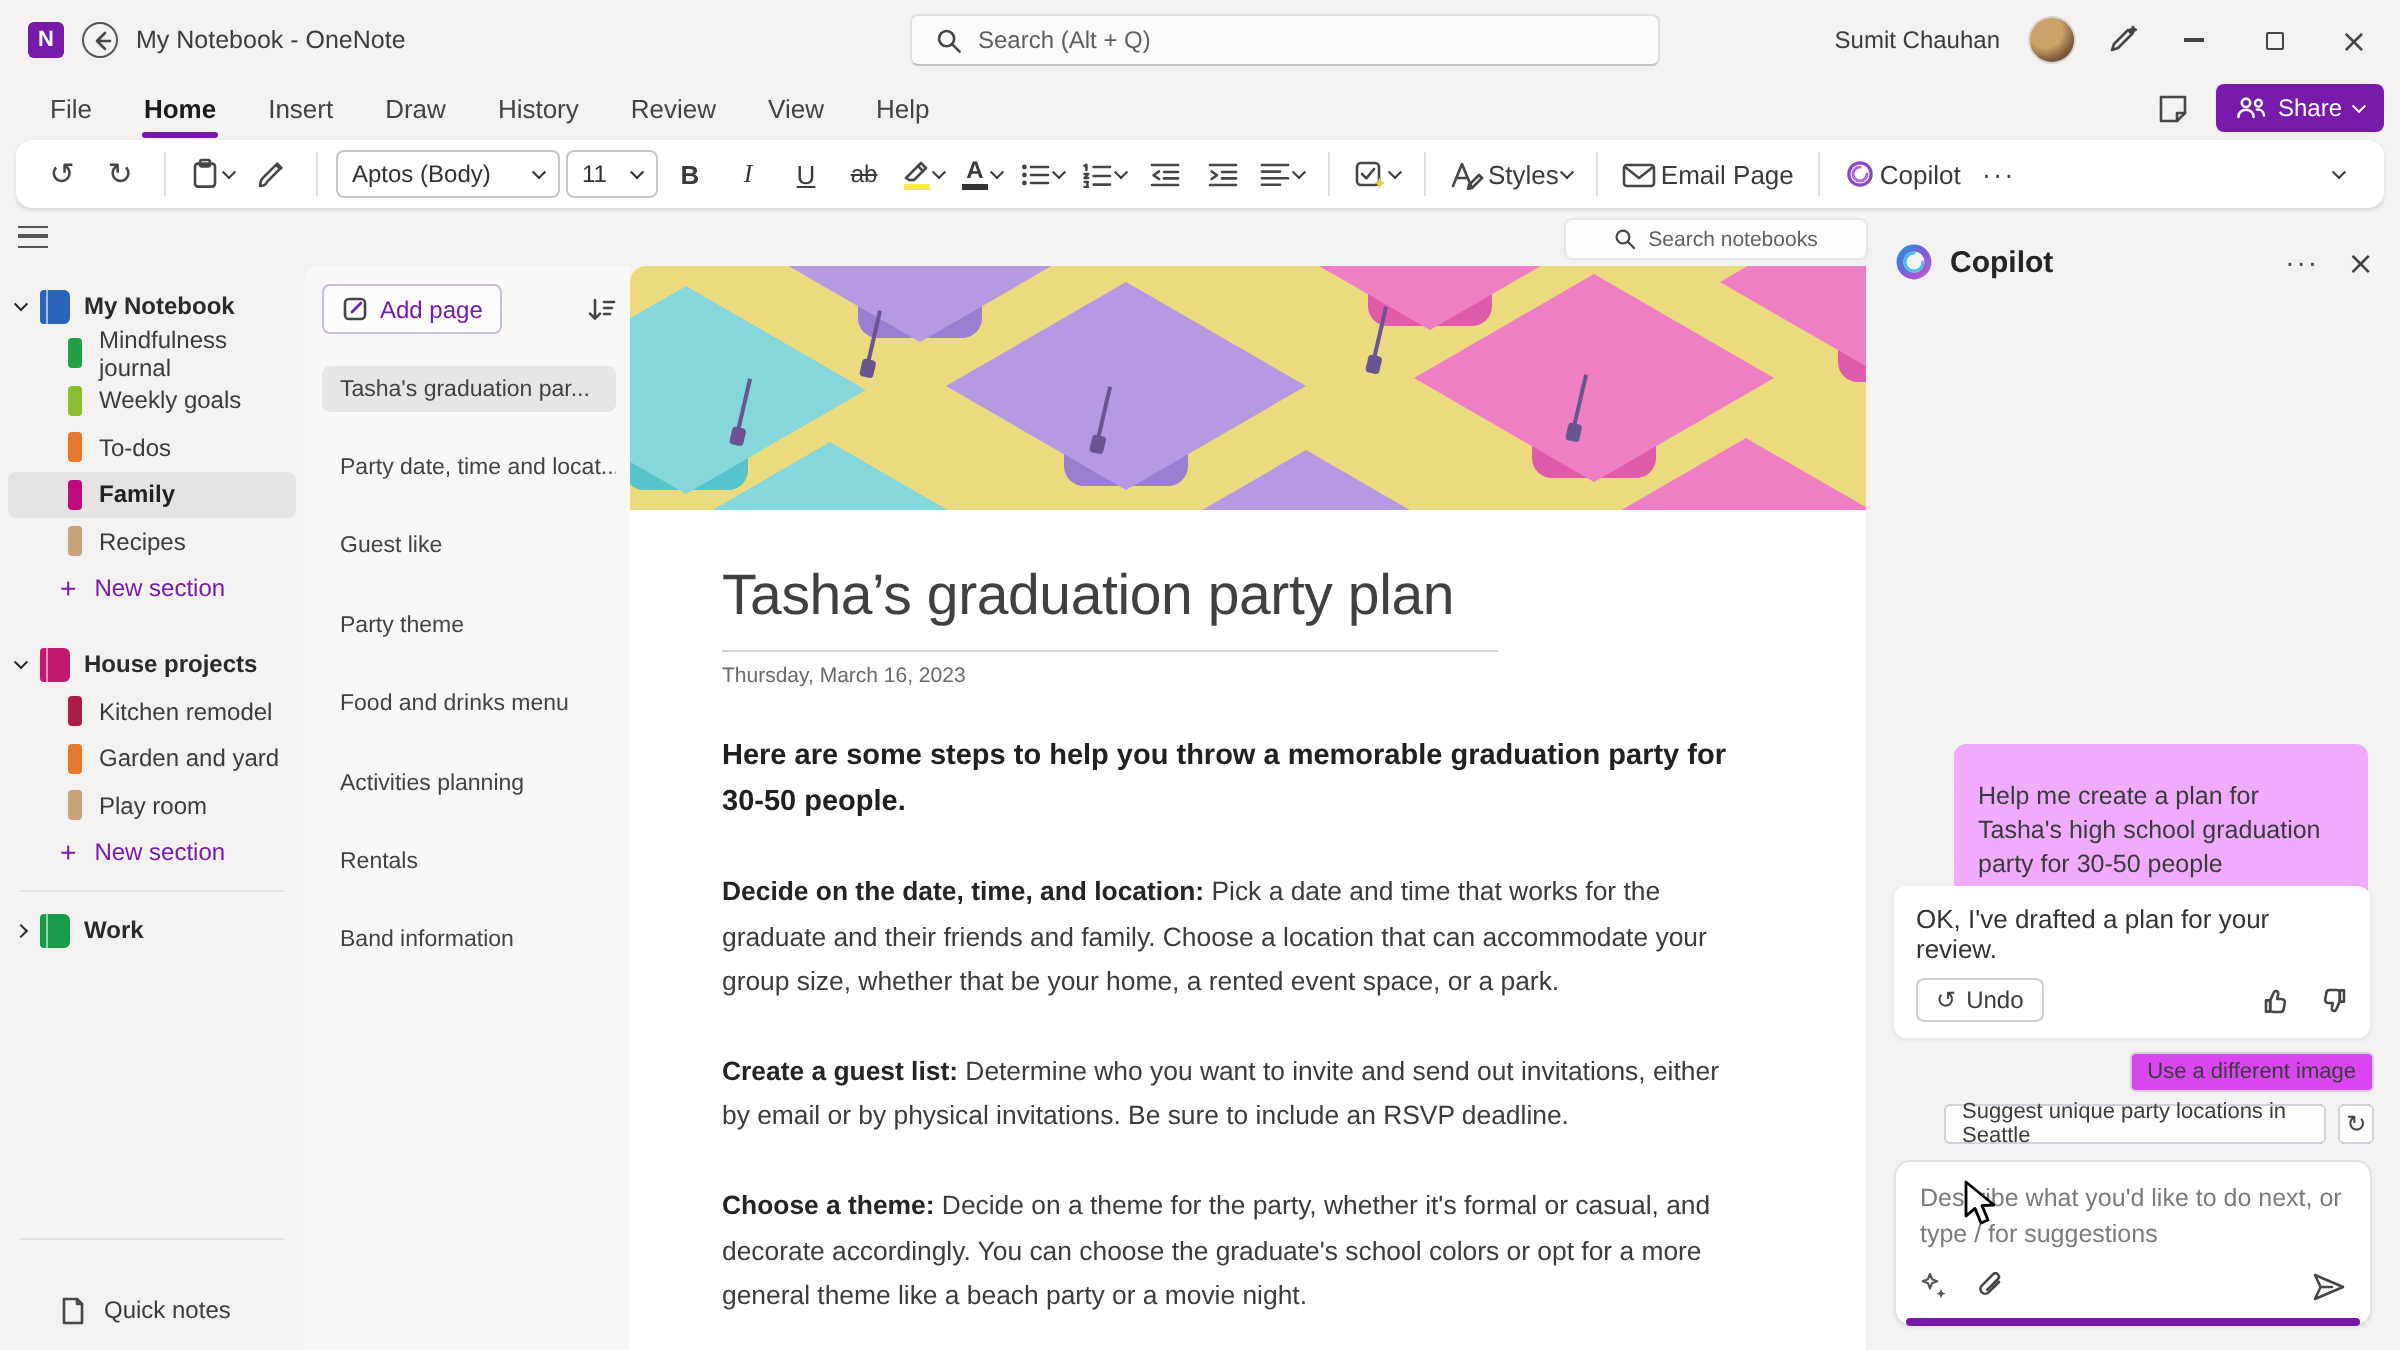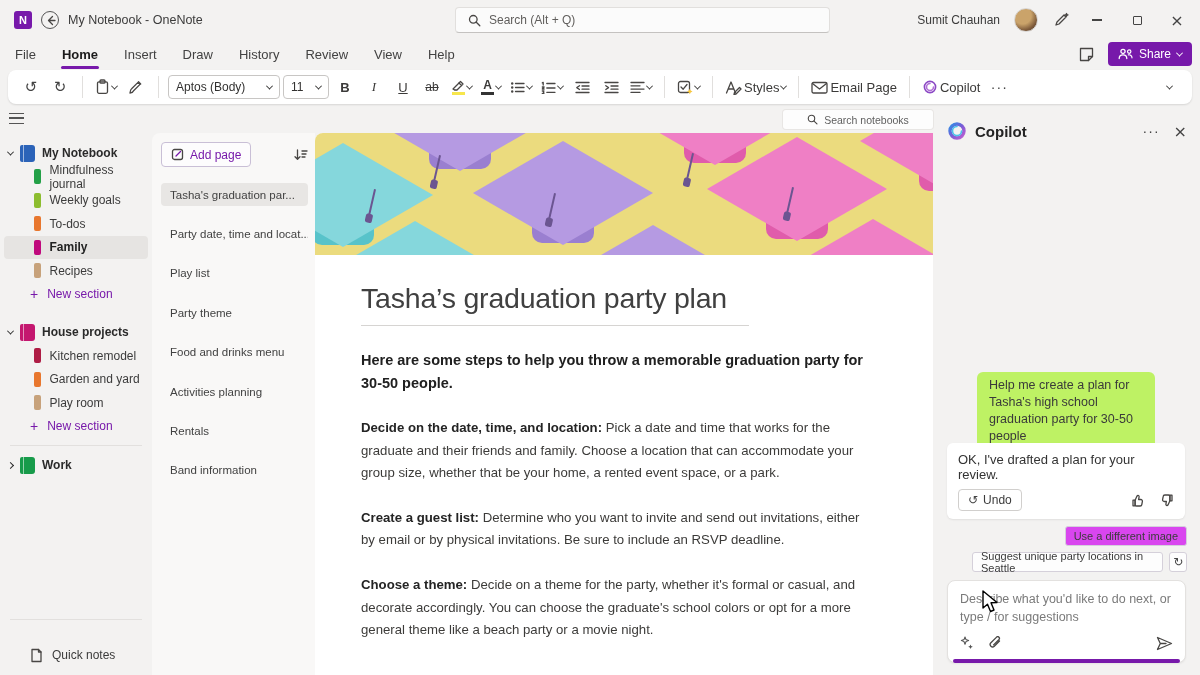--- a/index.html
+++ b/index.html
@@ -15,21 +15,21 @@
   .wintitle { position:absolute; left:68px; top:13px; font-size:12.5px; color:#3b3b3b; }
   .searchbox { position:absolute; left:455px; top:7px; width:375px; height:26px; background:#fbfbfb; border:1px solid #e1dfdd; border-bottom:1px solid #c4c2c0; border-radius:4px; display:flex; align-items:center; padding-left:12px; gap:8px; font-size:12px; color:#605e5c; }
   .tb-right { position:absolute; right:10px; top:0; height:40px; display:flex; align-items:center; gap:14px; }
   .username { font-size:12px; color:#3b3b3b; }
   .avatar { width:24px; height:24px; border-radius:50%; background:radial-gradient(circle at 35% 30%, #caa36a 0 40%, #7d5a3a 70%, #4e3a28); border:1px solid #d8d6d4; }
   .winbtn { width:26px; height:26px; display:flex; align-items:center; justify-content:center; color:#444; font-size:13px; }
   .minglyph { width:10px; height:1.3px; background:#444; display:inline-block; }
   .maxglyph { width:9px; height:9px; border:1.2px solid #444; border-radius:1px; display:inline-block; }
 
   
-  .menubar { position:absolute; left:0; top:40px; width:1200px; height:28px; display:flex; align-items:center; padding-left:14px; gap:24px; font-size:13px; color:#424242; }
+  .menubar { position:absolute; left:0; top:40px; width:1200px; height:28px; display:flex; align-items:center; padding-left:24px; gap:24px; font-size:13px; color:#424242; }
   .menu-item { position:relative; padding:4px 1px; }
   .menu-item.active { font-weight:bold; color:#1b1b1b; }
   .menu-item.active::after { content:""; position:absolute; left:0; right:0; bottom:-3px; height:3px; border-radius:2px; background:#7719aa; }
   .mb-right { position:absolute; right:8px; top:42px; display:flex; align-items:center; gap:8px; }
   .sticky-btn { width:26px; height:24px; display:flex; align-items:center; justify-content:center; }
   .sharebtn { height:24px; background:#7719aa; color:#fff; border-radius:4px; display:flex; align-items:center; gap:6px; padding:0 10px; font-size:12px; }
   .cv { display:inline-block; width:5px; height:5px; border-right:1.3px solid currentColor; border-bottom:1.3px solid currentColor; transform:rotate(45deg) translate(-1px,-1px); }
   .cv-r { transform:rotate(-45deg); }
 
   
@@ -87,21 +87,21 @@
   
   .nbsearch { position:absolute; left:783px; top:110px; width:150px; height:19px; background:#fdfdfd; border-radius:3px; box-shadow:0 0 0 1px #e8e6e4; display:flex; align-items:center; justify-content:center; gap:6px; font-size:10.5px; color:#5f5f5f; }
 
   
   .copanel { position:absolute; left:933px; top:105px; width:267px; height:570px; }
   .co-head { position:absolute; left:14px; right:13px; top:16px; display:flex; align-items:center; gap:8px; }
   .co-title { font-size:15px; font-weight:bold; color:#242424; }
   .co-head-right { margin-left:auto; display:flex; align-items:center; gap:14px; color:#444; }
   .dots { font-size:14px; letter-spacing:1px; color:#444; }
   .closex { font-size:16px; color:#444; font-family:"DejaVu Sans",sans-serif; }
-  .userbubble { position:absolute; left:44px; width:178px; top:267px; background:#bef264; border-radius:6px; padding:5px 12px; font-size:12.5px; line-height:17px; color:#3a3a3a; }
+  .userbubble { position:absolute; left:44px; width:207px; top:267px; background:#f0abfc; border-radius:6px; padding:18px 12px; font-size:12.5px; line-height:17px; color:#3a3a3a; }
   .respcard { position:absolute; left:14px; width:238px; top:338px; background:#fff; border-radius:6px; box-shadow:0 1px 2px rgba(0,0,0,.08); padding:9px 11px 8px; }
   .resptext { font-size:13px; color:#333; }
   .resprow { display:flex; align-items:center; margin-top:7px; }
   .undobtn { height:22px; border:1px solid #d1cfcd; border-radius:4px; background:#fff; display:flex; align-items:center; gap:5px; font-size:12px; color:#3b3b3b; padding:0 9px; }
   .thumbs { margin-left:auto; display:flex; gap:13px; color:#555; }
   .useimg { position:absolute; right:13px; top:421px; height:20px; border:1px solid #d5cfdc; background:#d946ef; border-radius:3px; font-size:11px; color:#3b3b3b; display:flex; align-items:center; padding:0 8px; }
   .chiprow { position:absolute; left:14px; right:13px; top:447px; display:flex; align-items:center; gap:6px; justify-content:flex-end; }
   .chip { height:20px; border:1px solid #d5d0da; background:#fdfdfd; border-radius:3px; font-size:11px; color:#3b3b3b; display:flex; align-items:center; padding:0 8px;margin-left:25px; }
   .refreshbtn { width:20px; height:20px; border:1px solid #d5d0da; background:#fdfdfd; border-radius:3px; display:flex; align-items:center; justify-content:center; font-family:"DejaVu Sans",sans-serif; font-size:12px; color:#444; }
   .composer { position:absolute; left:14px; width:239px; top:475px; height:83px; background:#fff; border:1px solid #e3e1df; border-radius:8px; box-shadow:0 1px 2px rgba(0,0,0,.06); }
@@ -410,21 +410,21 @@
           <path class="ic" d="M4.5 2 V11 M2 8.8 L4.5 11.3 7 8.8"></path>
           <line class="ic" x1="9" y1="3" x2="14" y2="3"></line>
           <line class="ic" x1="9" y1="6" x2="13" y2="6"></line>
           <line class="ic" x1="9" y1="9" x2="12" y2="9"></line>
         </svg>
       </span>
   </div>
   <div class="pagelist">
     <div class="pageitem sel">Tasha's graduation par...</div>
     <div class="pageitem">Party date, time and locat...</div>
-    <div class="pageitem">Play list</div>
+    <div class="pageitem">Guest like</div>
     <div class="pageitem">Party theme</div>
     <div class="pageitem">Food and drinks menu</div>
     <div class="pageitem">Activities planning</div>
     <div class="pageitem">Rentals</div>
     <div class="pageitem">Band information</div>
   </div>
 </div>
 
 <div class="nbsearch">
   <span>
@@ -476,20 +476,21 @@
     <div class="cap" style="left:248px;top:92px">
         <div class="board" style="background:#b59ae2"></div>
       </div>
     <div class="cap" style="left:468px;top:86px">
         <div class="board" style="background:#ef7fc5"></div>
       </div>
   </div>
   <div class="content">
     <div class="pagetitle">Tasha’s graduation party plan</div>
     <div class="titlerule"></div>
+    <div class="pagedate">Thursday, March 16, 2023</div>
     <div class="intro">Here are some steps to help you throw a memorable graduation party for 30-50 people.</div>
     <div class="para"><b>Decide on the date, time, and location:</b><span> Pick a date and time that works for the graduate and their friends and family. Choose a location that can accommodate your group size, whether that be your home, a rented event space, or a park.</span></div>
     <div class="para"><b>Create a guest list:</b><span> Determine who you want to invite and send out invitations, either by email or by physical invitations. Be sure to include an RSVP deadline.</span></div>
     <div class="para"><b>Choose a theme:</b><span> Decide on a theme for the party, whether it's formal or casual, and decorate accordingly. You can choose the graduate's school colors or opt for a more general theme like a beach party or a movie night.</span></div>
 
   </div>
 </div>
 
 <div class="copanel">
   <div class="co-head">

